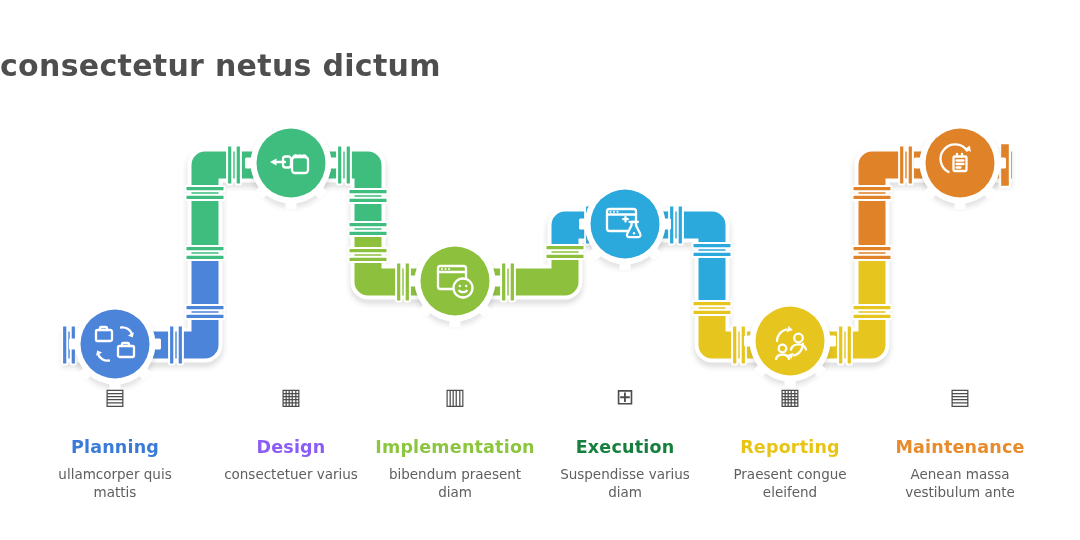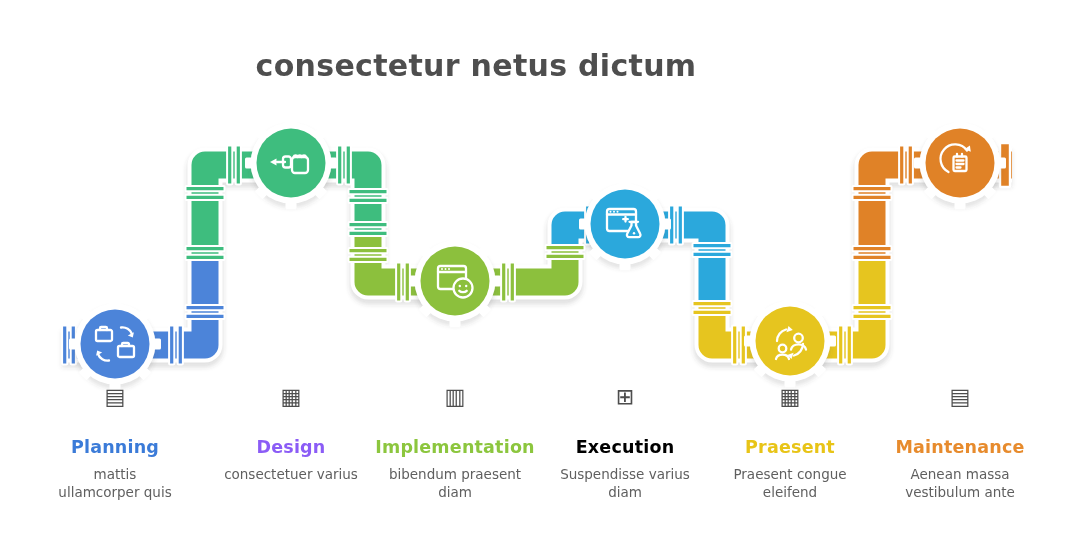--- a/index.html
+++ b/index.html
@@ -3,21 +3,21 @@
 <meta charset="utf-8">
 <style>
   html,body{margin:0;padding:0;}
   body{
     width:1080px;height:540px;position:relative;overflow:hidden;
     background:#ffffff;
     font-family:"DejaVu Sans","Liberation Sans",sans-serif;
   }
   .title{
     position:absolute;top:48px;left:0;width:952px;
-    text-align:center;font-size:30px;font-weight:bold;color:#4e4e4e;
+    text-align:left;font-size:30px;font-weight:bold;color:#4e4e4e;
     letter-spacing:0.3px;
   }
   #pipe-svg{position:absolute;left:0;top:0;}
   .stage{
     position:absolute;top:386px;width:190px;text-align:center;
   }
   .mini{
     font-size:22px;line-height:1;color:#4d4d4d;height:26px;
   }
   .slabel{
@@ -250,51 +250,51 @@
         <circle r="34.5" fill="#e08227"></circle>
         <use href="#icon-5" color="#e08227"></use>
       </g>
     </g>
 </svg>
 
 <div class="stage" style="left:20px">
   <div class="mini">▤</div>
   <div class="slabel" style="color: rgb(59, 123, 216);">Planning</div>
   <div class="sub">
-      <div>mattis</div>
-  <div>ullamcorper quis</div>
+      <div>ullamcorper quis</div>
+  <div>mattis</div>
     </div>
 </div>
 <div class="stage" style="left:196px">
   <div class="mini">▦</div>
   <div class="slabel" style="color: #8b5cf6;">Design</div>
   <div class="sub">
       <div>consectetuer varius</div>
   <div></div>
     </div>
 </div>
 <div class="stage" style="left:360px">
   <div class="mini">▥</div>
   <div class="slabel" style="color: rgb(140, 198, 62);">Implementation</div>
   <div class="sub">
       <div>bibendum praesent</div>
   <div>diam</div>
     </div>
 </div>
 <div class="stage" style="left:530px">
   <div class="mini">⊞</div>
-  <div class="slabel" style="color: #000000;">Execution</div>
+  <div class="slabel" style="color: #15803d;">Execution</div>
   <div class="sub">
       <div>Suspendisse varius</div>
   <div>diam</div>
     </div>
 </div>
 <div class="stage" style="left:695px">
   <div class="mini">▦</div>
-  <div class="slabel" style="color: rgb(232, 196, 23);">Praesent</div>
+  <div class="slabel" style="color: rgb(232, 196, 23);">Reporting</div>
   <div class="sub">
       <div>Praesent congue</div>
   <div>eleifend</div>
     </div>
 </div>
 <div class="stage" style="left:865px">
   <div class="mini">▤</div>
   <div class="slabel" style="color: rgb(231, 139, 45);">Maintenance</div>
   <div class="sub">
       <div>Aenean massa</div>

